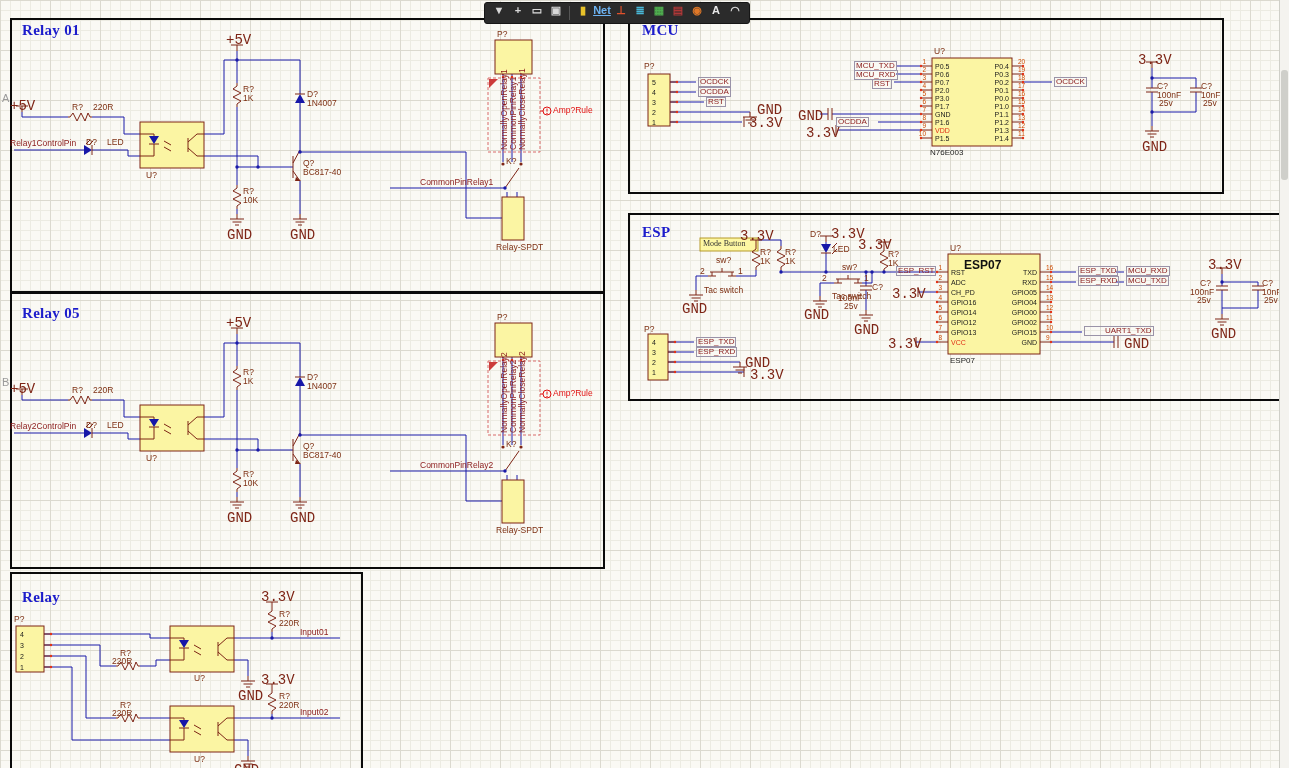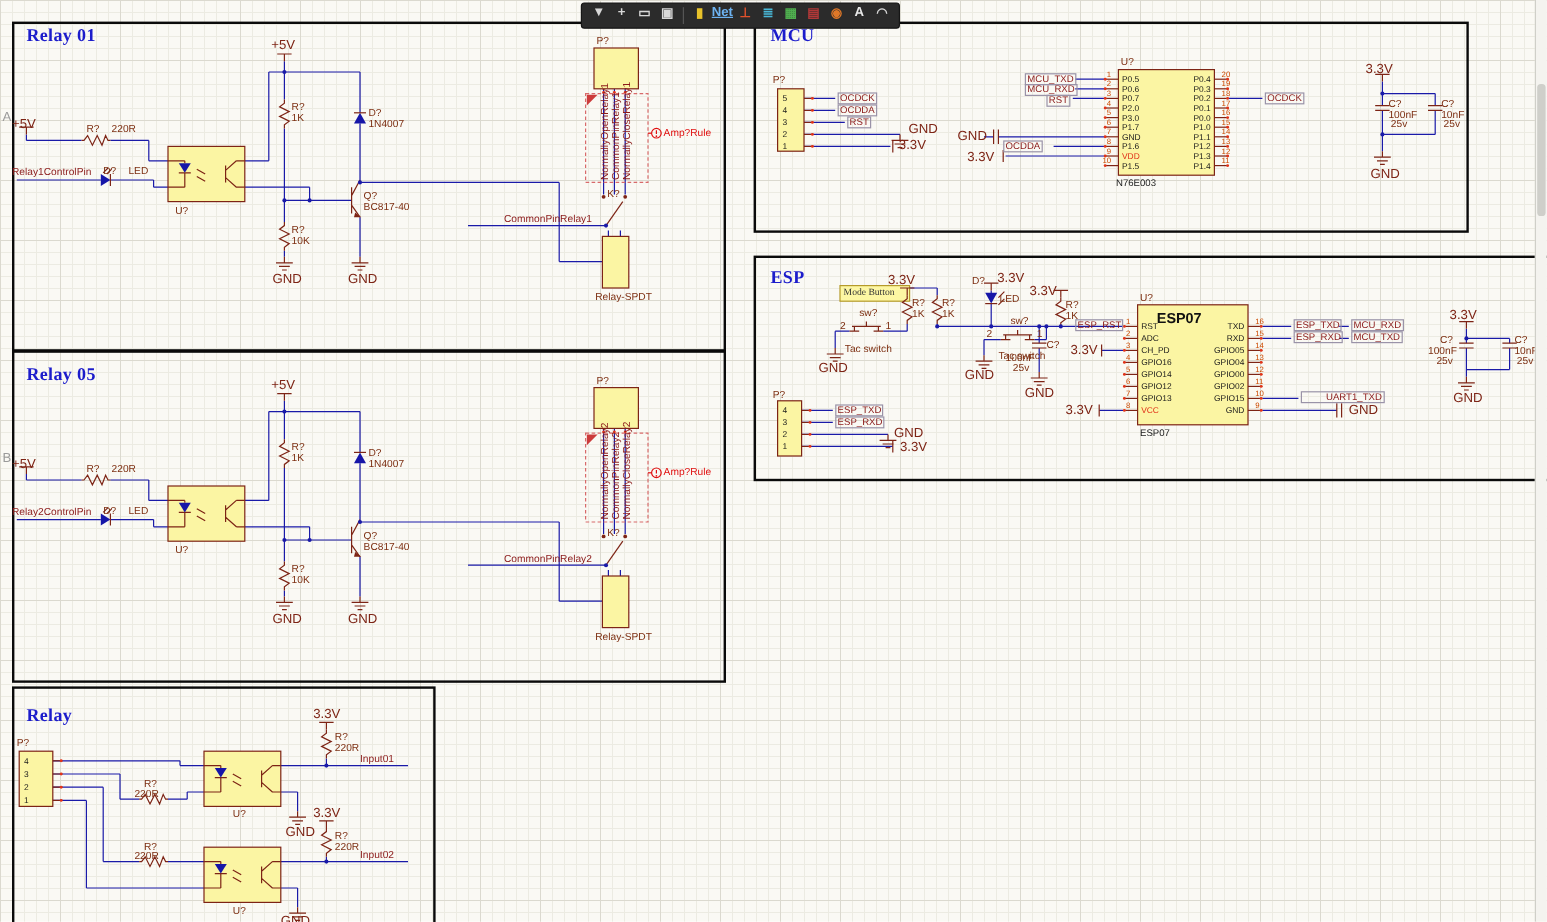--- a/index.html
+++ b/index.html
@@ -13,21 +13,21 @@
       linear-gradient(to bottom,#ecebe2 1px,transparent 1px);
     background-size:50px 50px,50px 50px,10px 10px,10px 10px;}
   #gfx{position:absolute;left:0;top:0;}
   .blkbox{position:absolute;border:2px solid #0a0a0a;}
   #labels{position:absolute;left:0;top:0;width:100%;height:100%;}
   .lbl{position:absolute;white-space:nowrap;line-height:1;font-size:8.5px;}
   .ttl{font:bold 15px "Liberation Serif",serif;color:#1c1ccb;letter-spacing:.3px;}
   .dv{color:#7d2f12;}
   .nl{color:#8b1a1a;}
   .nlb{color:#8b1a1a;font-size:8px;border:1px solid #9a93a8;padding:0 1px;}
-  .pw{color:#7d2415;font-size:11px;}
+  .pw{color:#7d2415;font-size:14px;font-family:Liberation Mono, monospace;}
   .red{color:#e01010;}
   .cn{color:#222;font-size:8px;}
   .nt{color:#333;font-size:8px;}
   .zone{position:absolute;color:#9a9a9a;font-size:11px;}
   
   .w{stroke:#1a1aa8;fill:none;stroke-width:1;}
   .cmp{stroke:#7d2415;fill:none;stroke-width:1;}
   .part{fill:#fbf5a3;stroke:#7d2415;stroke-width:1;}
   .pin{stroke:#7d2415;stroke-width:1;}
   .tip{fill:#e23318;}

